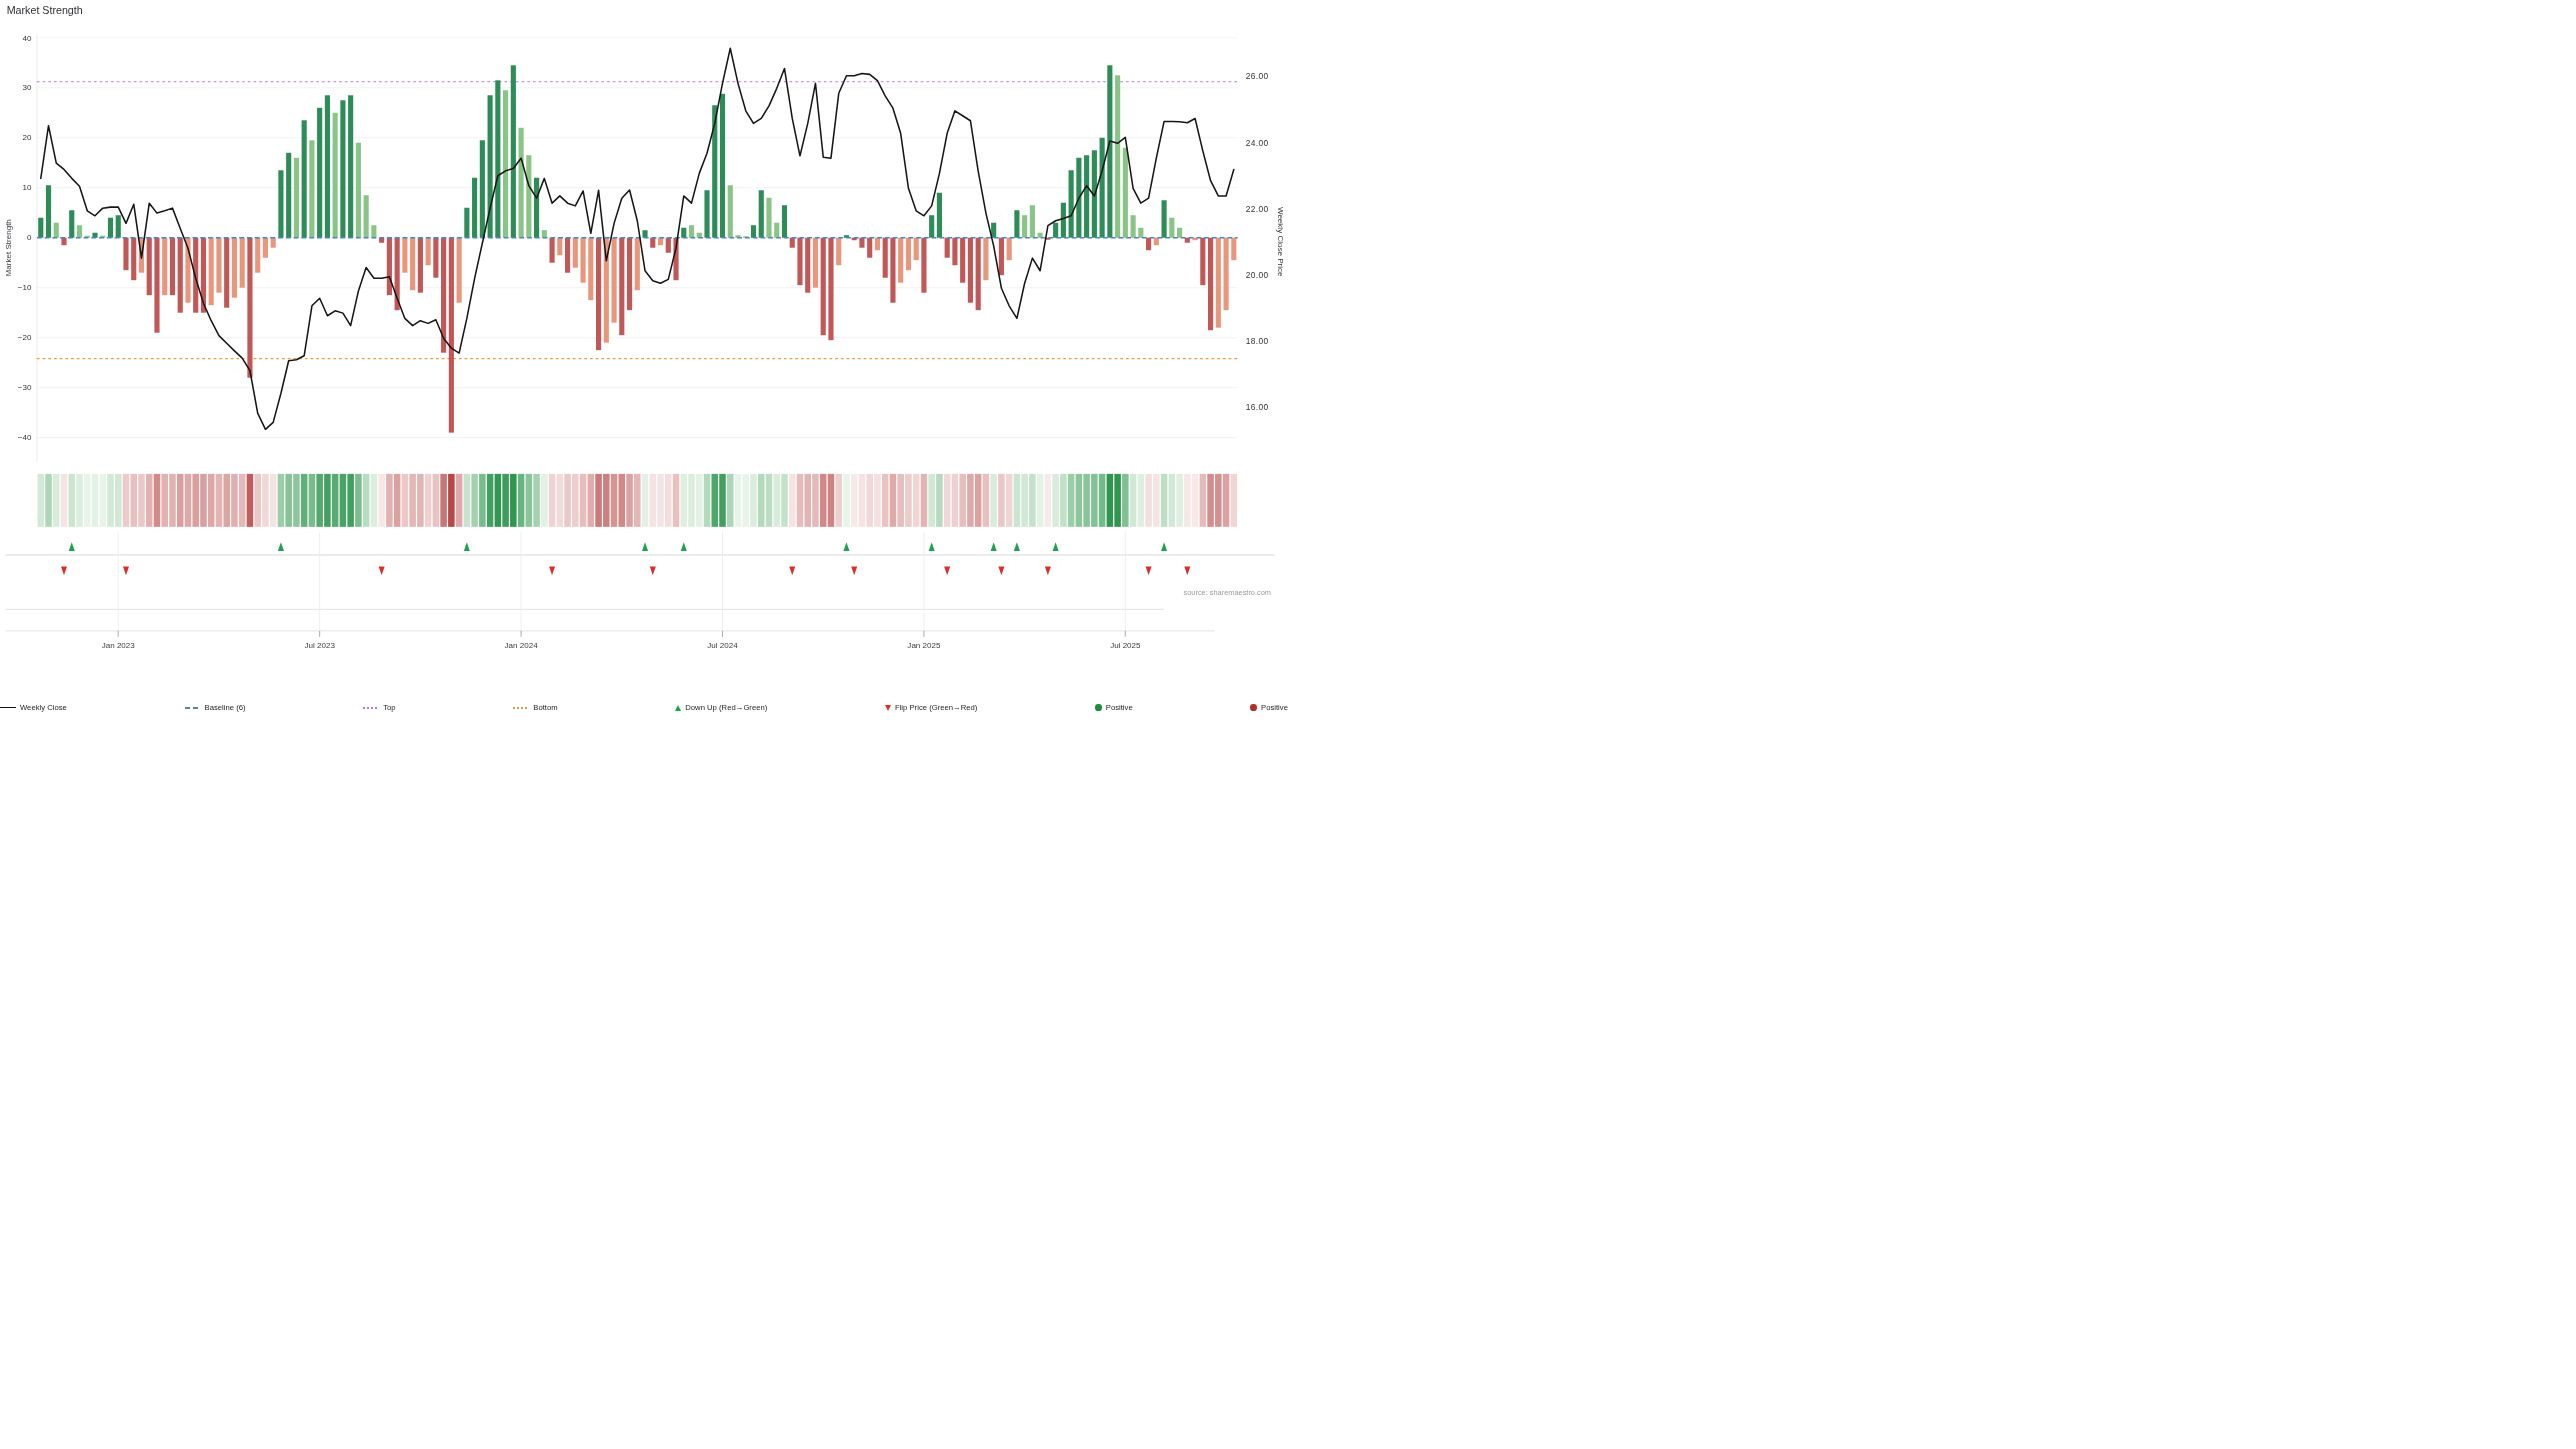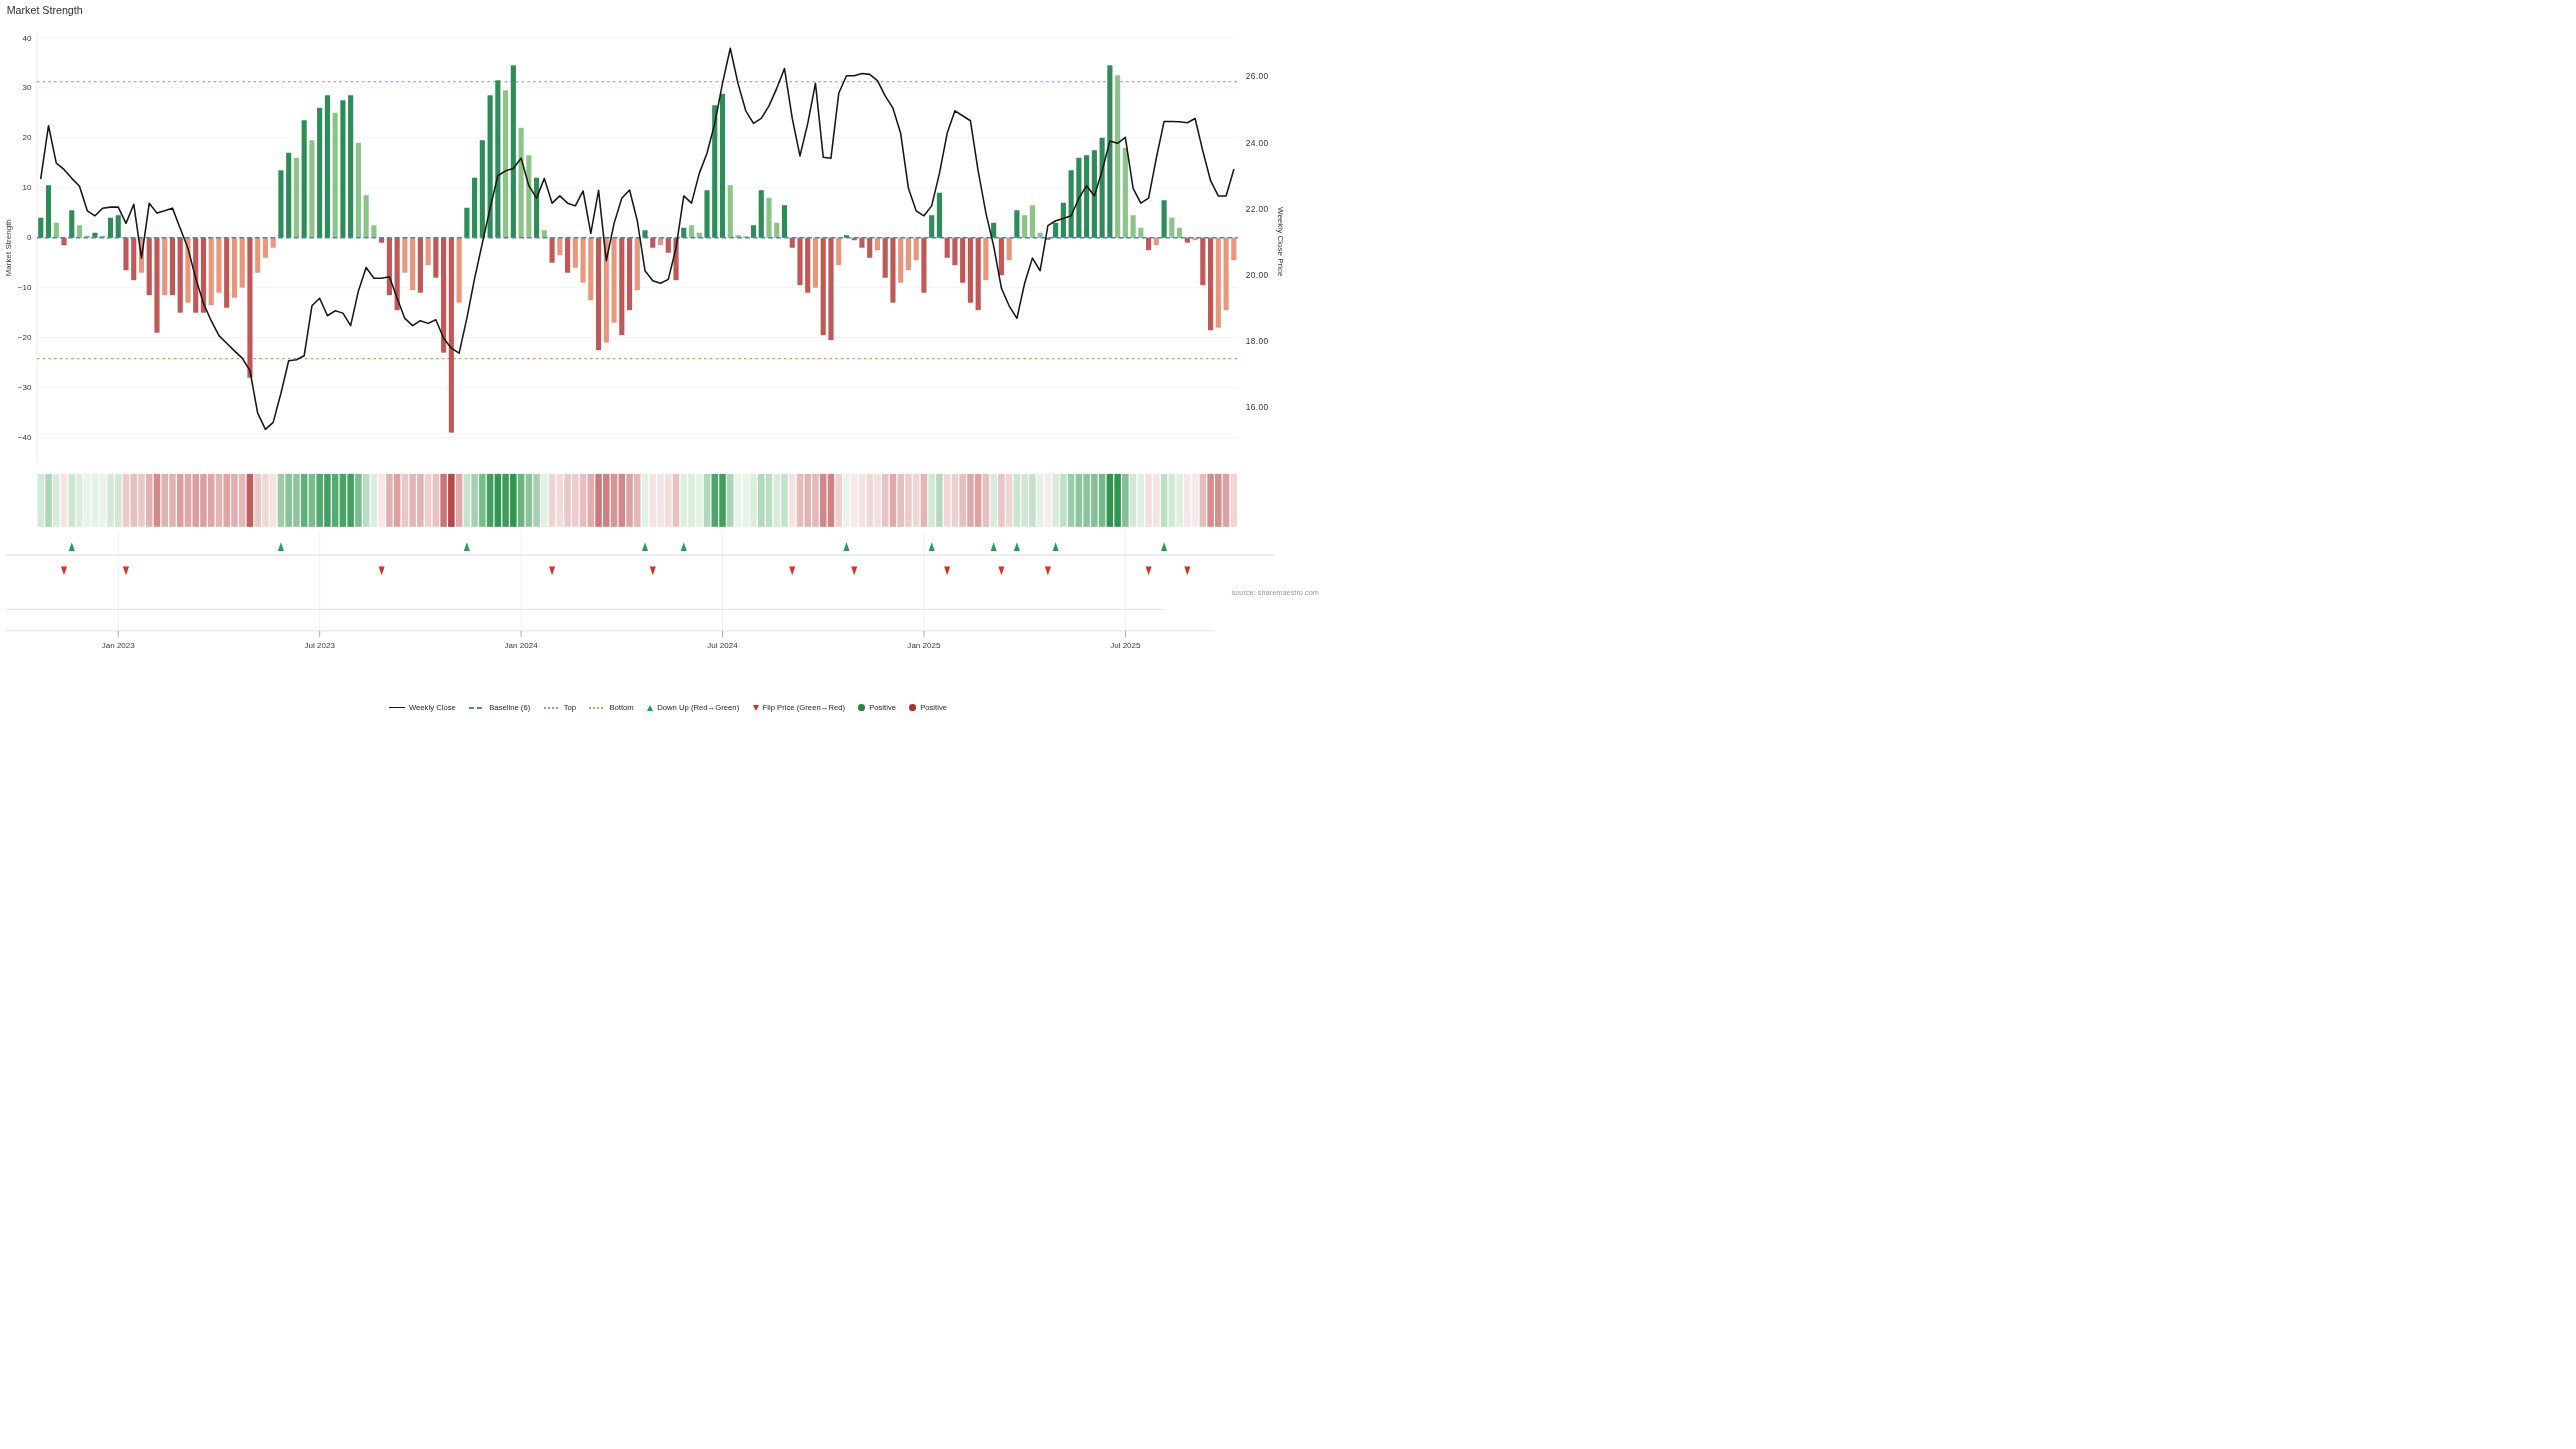--- a/index.html
+++ b/index.html
@@ -1,20 +1,20 @@
 <!DOCTYPE html>
 <html style="font-size:10.7px"><head>
 <meta charset="utf-8">
 <style>
   html,body{margin:0;padding:0;background:#ffffff;}
   .page{position:relative;width:1288px;height:725px;background:#fff;overflow:hidden;
-        font-family:"Liberation Sans","DejaVu Sans",sans-serif;padding-left:48px;}
+        font-family:"Liberation Sans","DejaVu Sans",sans-serif;}
   .chart-title{position:absolute;left:6.7px;top:4px;font-size:10.7px;color:#2f2f36;}
   .source-note{position:absolute;right:17px;top:588px;font-size:7.4px;color:#9a9aa0;}
-  .legend{position:absolute;left:0;right:0;top:703px;display:flex;justify-content:center;
+  .legend{position:absolute;left:0;right:0;top:703px;display:flex;justify-content:space-between;
           align-items:center;gap:13.4px;font-size:7.7px;color:#26262c;}
   .legend-item{display:flex;align-items:center;gap:4px;cursor:pointer;}
   .lm{display:inline-block;}
   .lm-line{width:16px;height:0;border-top:1.6px solid #141414;}
   .lm-dash{width:16px;height:2px;}
   .lm-dot{width:16px;height:2px;}
   .lm-tri-up{width:0;height:0;border-left:3.7px solid transparent;border-right:3.7px solid transparent;border-bottom:6.7px solid #1fa24d;}
   .lm-tri-down{width:0;height:0;border-left:3.7px solid transparent;border-right:3.7px solid transparent;border-top:6.7px solid #d93025;}
   .lm-circle{width:6.7px;height:6.7px;border-radius:50%;}
   svg text{font-family:"Liberation Sans","DejaVu Sans",sans-serif;}

